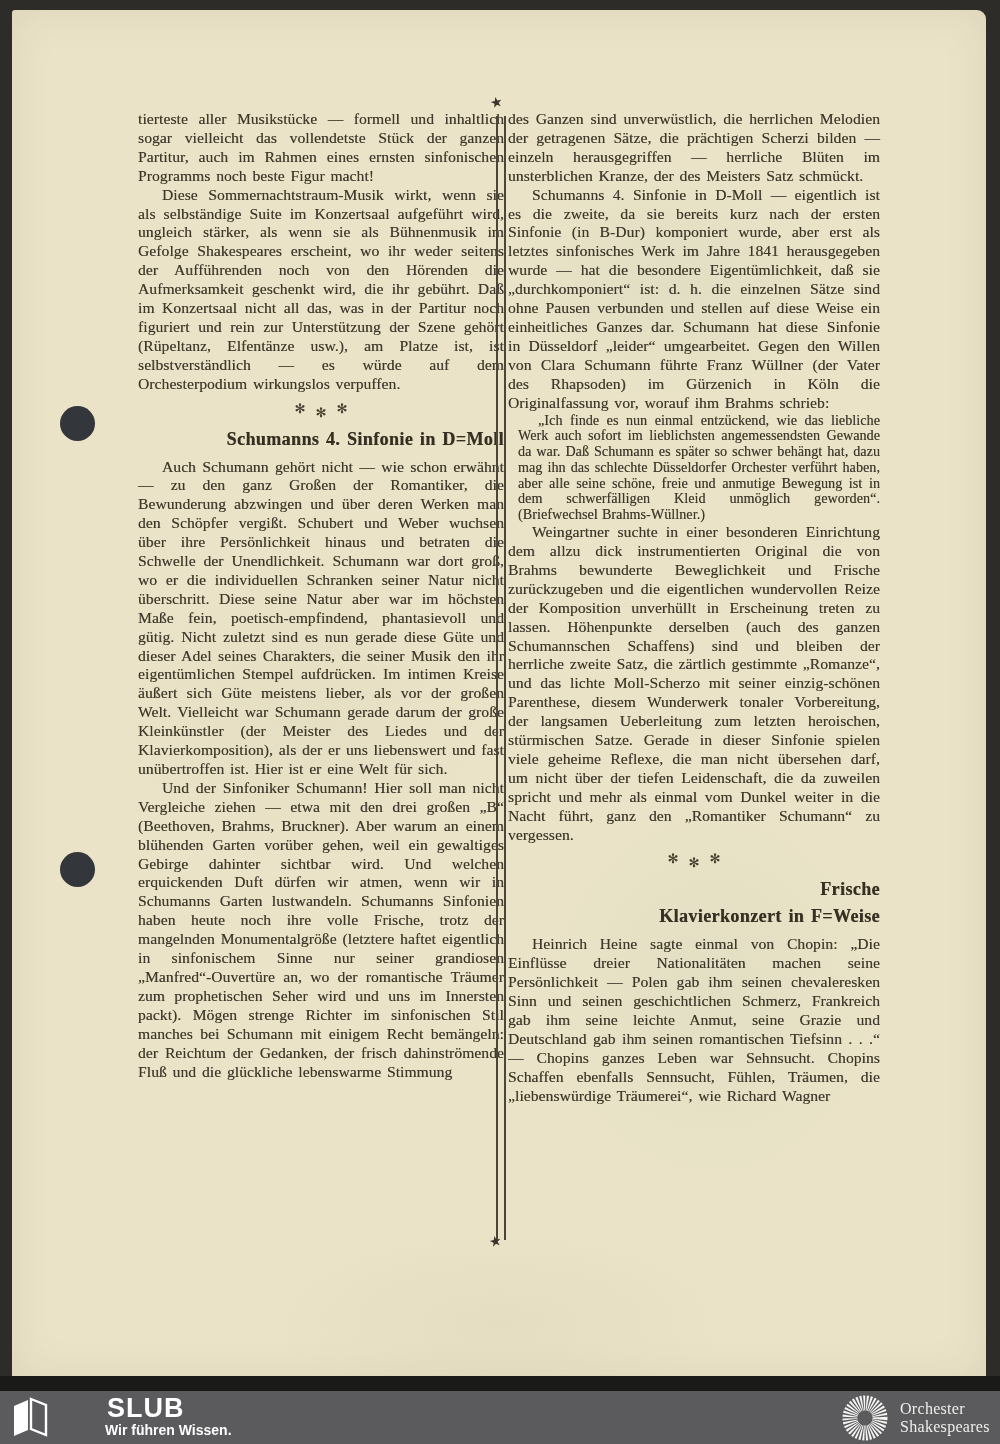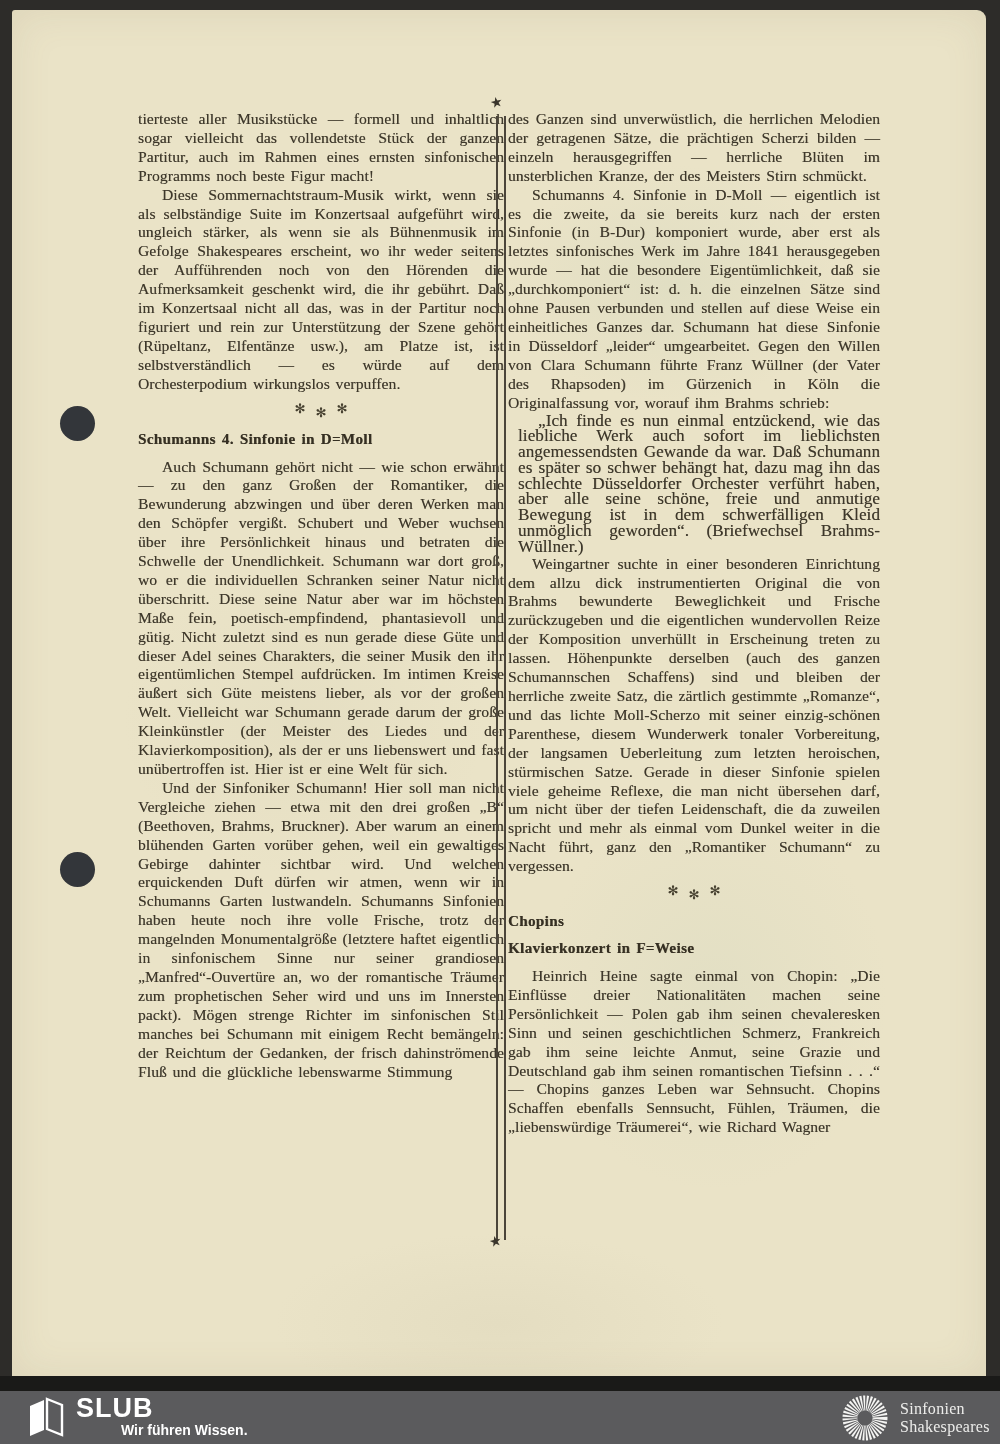--- a/index.html
+++ b/index.html
@@ -30,31 +30,31 @@
     text-align:justify;
     word-spacing:1.8px;letter-spacing:.1px;
     text-shadow:.3px 0 0 rgba(61,55,42,.55);
   }
   .col.left{left:138px;width:366px;}
   .col.right{left:508px;width:372px;}
   .col p{margin:0;}
   .col p.indent{text-indent:24px;}
   .col .it{}
   .col h2{
-    margin:7px 0 5px;text-align:left;
-    font-size:15px;line-height:27px;font-weight:bold;
+    margin:7px 0 5px;text-align:right;
+    font-size:18px;line-height:27px;font-weight:bold;
     letter-spacing:.4px;color:#352f22;
     text-shadow:.4px 0 0 rgba(53,47,34,.6);
   }
   .col h2 span{display:block;}
   .ornament{margin:6px 0 4px;text-align:center;font-size:13px;color:#46402f;}
   .ornament span{margin:0 5px;display:inline-block;}
   .ornament span.mid{transform:translateY(4px);}
   .quote{
-    font-size:17px;line-height:15.8px;
+    font-size:14px;line-height:15.8px;
     margin:4px 0 7px;padding-left:10px;
     text-indent:20px;word-spacing:.5px;
   }
 
   .divider{
     position:absolute;left:496px;top:116px;height:1124px;width:6px;
     border-left:2px solid #4b453a;border-right:2px solid #4b453a;
   }
   .div-star{
     position:absolute;color:#3a352b;font-size:14px;
@@ -63,21 +63,21 @@
   }
   .div-star.top{left:490px;top:94px;}
   .div-star.bottom{left:489px;top:1233px;}
 
   .footer-black{position:absolute;left:0;top:1376px;width:1000px;height:15px;background:#1a1a18;}
   .footer-bar{
     position:absolute;left:0;top:1391px;width:1000px;height:53px;
     background:#5b5b5d;
     font-family:"Liberation Sans","DejaVu Sans",sans-serif;
   }
-  .slub{position:absolute;left:26px;top:3px;display:flex;}
+  .slub{position:absolute;left:10px;top:3px;display:flex;text-align:center;}
   .slub svg{display:block;}
   .slub-text{margin-left:10px;}
   .slub-name{
     color:#ffffff;font-weight:bold;font-size:27px;line-height:28px;letter-spacing:1px;
   }
   .slub-tagline{color:#ffffff;font-weight:bold;font-size:14px;line-height:17px;margin-left:45px;}
   .phil{position:absolute;left:838px;top:0;height:53px;display:flex;align-items:center;}
   .phil svg{display:block;}
   .phil-text{
     margin-left:8px;color:#eeeeec;
@@ -97,27 +97,27 @@
     <p class="para"><span>tierteste aller Musikstücke — formell und inhaltlich sogar vielleicht das vollendetste Stück der ganzen Partitur, auch im Rahmen eines ernsten sinfonischen Programms noch beste Figur macht!</span></p>
     <p class="para indent"><span>Diese Sommernachtstraum-Musik wirkt, wenn sie als selbständige Suite im Konzertsaal aufgeführt wird, ungleich stärker, als wenn sie als Bühnenmusik im Gefolge Shakespeares erscheint, wo ihr weder seitens der Aufführenden noch von den Hörenden die Aufmerksamkeit geschenkt wird, die ihr gebührt. Daß im Konzertsaal nicht all das, was in der Partitur noch figuriert und rein zur Unterstützung der Szene gehört (Rüpeltanz, Elfentänze usw.), am Platze ist, ist selbstverständlich — es würde auf dem Orchesterpodium wirkungslos verpuffen.</span></p>
     <div class="ornament"><span>✻</span><span class="mid">✻</span><span>✻</span></div>
     <h2>
       <span>Schumanns 4. Sinfonie in D=Moll</span>
     </h2>
     <p class="para indent"><span>Auch Schumann gehört nicht — wie schon erwähnt — zu den ganz Großen der Romantiker, die Bewunderung abzwingen und über deren Werken man den Schöpfer vergißt. Schubert und Weber wuchsen über ihre Persönlichkeit hinaus und betraten die Schwelle der Unendlichkeit. Schumann war dort groß, wo er die individuellen Schranken seiner Natur nicht überschritt. Diese seine Natur aber war im höchsten Maße fein, poetisch-empfindend, phantasievoll und gütig. Nicht zuletzt sind es nun gerade diese Güte und dieser Adel seines Charakters, die seiner Musik den ihr eigentümlichen Stempel aufdrücken. Im intimen Kreise äußert sich Güte meistens lieber, als vor der großen Welt. Vielleicht war Schumann gerade darum der große Kleinkünstler (der Meister des Liedes und der Klavierkomposition), als der er uns liebenswert und fast unübertroffen ist. Hier ist er eine Welt für sich.</span></p>
     <p class="para indent"><span>Und der </span><span class="it">Sinfoniker Schumann!</span><span> Hier soll man nicht Vergleiche ziehen — etwa mit den drei großen „B“ (Beethoven, Brahms, Bruckner). Aber warum an einem blühenden Garten vorüber gehen, weil ein gewaltiges Gebirge dahinter sichtbar wird. Und welchen erquickenden Duft dürfen wir atmen, wenn wir in Schumanns Garten lustwandeln. Schumanns Sinfonien haben heute noch ihre volle Frische, trotz der mangelnden Monumentalgröße (letztere haftet eigentlich in sinfonischem Sinne nur seiner grandiosen „Manfred“-Ouvertüre an, wo der romantische Träumer zum prophetischen Seher wird und uns im Innersten packt). Mögen strenge Richter im sinfonischen Stil manches bei Schumann mit einigem Recht bemängeln: der Reichtum der Gedanken, der frisch dahinströmende Fluß und die glückliche lebenswarme Stimmung</span></p>
   </div>
 <div class="col right" id="col-right">
-    <p class="para"><span>des Ganzen sind unverwüstlich, die herrlichen Melodien der getragenen Sätze, die prächtigen Scherzi bilden — einzeln herausgegriffen — herrliche Blüten im unsterblichen Kranze, der des Meisters Stirn schmückt.</span></p>
+    <p class="para"><span>des Ganzen sind unverwüstlich, die herrlichen Melodien der getragenen Sätze, die prächtigen Scherzi bilden — einzeln herausgegriffen — herrliche Blüten im unsterblichen Kranze, der des Meisters Satz schmückt.</span></p>
     <p class="para indent"><span class="it">Schumanns 4. Sinfonie</span><span> in D-Moll — eigentlich ist es die zweite, da sie bereits kurz nach der ersten Sinfonie (in B-Dur) komponiert wurde, aber erst als letztes sinfonisches Werk im Jahre 1841 herausgegeben wurde — hat die besondere Eigentümlichkeit, daß sie „durchkomponiert“ ist: d. h. die einzelnen Sätze sind ohne Pausen verbunden und stellen auf diese Weise ein einheitliches Ganzes dar. Schumann hat diese Sinfonie in Düsseldorf „leider“ umgearbeitet. Gegen den Willen von Clara Schumann führte Franz Wüllner (der Vater des Rhapsoden) im Gürzenich in Köln die Originalfassung vor, worauf ihm Brahms schrieb:</span></p>
     <p class="quote"><span>„Ich finde es nun einmal entzückend, wie das liebliche Werk auch sofort im lieblichsten angemessendsten Gewande da war. Daß Schumann es später so </span><span class="it">schwer behängt</span><span> hat, dazu mag ihn das schlechte Düsseldorfer Orchester verführt haben, aber alle seine schöne, freie und anmutige Bewegung ist in dem schwerfälligen Kleid unmöglich geworden“. (Briefwechsel Brahms-Wüllner.)</span></p>
     <p class="para indent"><span>Weingartner suchte in einer besonderen Einrichtung dem allzu dick instrumentierten Original die von Brahms bewunderte Beweglichkeit und Frische zurückzugeben und die eigentlichen wundervollen Reize der Komposition unverhüllt in Erscheinung treten zu lassen. Höhenpunkte derselben (auch des ganzen Schumannschen Schaffens) sind und bleiben der herrliche zweite Satz, die zärtlich gestimmte </span><span class="it">„Romanze“</span><span>, und das lichte Moll-Scherzo mit seiner einzig-schönen </span><span class="it">Parenthese</span><span>, diesem Wunderwerk tonaler Vorbereitung, der langsamen Ueberleitung zum letzten heroischen, stürmischen Satze. Gerade in dieser Sinfonie spielen viele geheime Reflexe, die man nicht übersehen darf, um nicht über der tiefen Leidenschaft, die da zuweilen spricht und mehr als einmal vom Dunkel weiter in die Nacht führt, ganz den </span><span class="it">„Romantiker Schumann“</span><span> zu vergessen.</span></p>
     <div class="ornament"><span>✻</span><span class="mid">✻</span><span>✻</span></div>
     <h2>
-      <span>Chopins</span>
+      <span>Frische</span>
       <span>Klavierkonzert in F=Weise</span>
     </h2>
     <p class="para indent"><span>Heinrich Heine sagte einmal von Chopin: „Die Einflüsse dreier Nationalitäten machen seine Persönlichkeit — Polen gab ihm seinen chevaleresken Sinn und seinen geschichtlichen Schmerz, Frankreich gab ihm seine leichte Anmut, seine Grazie und Deutschland gab ihm seinen romantischen Tiefsinn . . .“ — Chopins ganzes Leben war Sehnsucht. Chopins Schaffen ebenfalls Sennsucht, Fühlen, Träumen, die „liebenswürdige Träumerei“, wie Richard Wagner</span></p>
   </div>
 
 <div class="divider"></div>
 <div class="div-star top">★</div>
 <div class="div-star bottom">★</div>
 
 <div class="footer-black"></div>
@@ -134,17 +134,17 @@
       <div class="slub-tagline">Wir führen Wissen.</div>
     </span>
   </div>
   <div class="phil">
     <span>
       <svg width="54" height="54" viewBox="0 0 54 54">
         <circle cx="27" cy="27" r="15" fill="none" stroke="#f4f4f2" stroke-width="15" stroke-dasharray="1.5,1.15"></circle>
       </svg>
     </span>
     <span class="phil-text">
-      <div>Sinfonien</div>
+      <div>Orchester</div>
       <div>Shakespeares</div>
     </span>
   </div>
 </div>
 
 </body></html>

